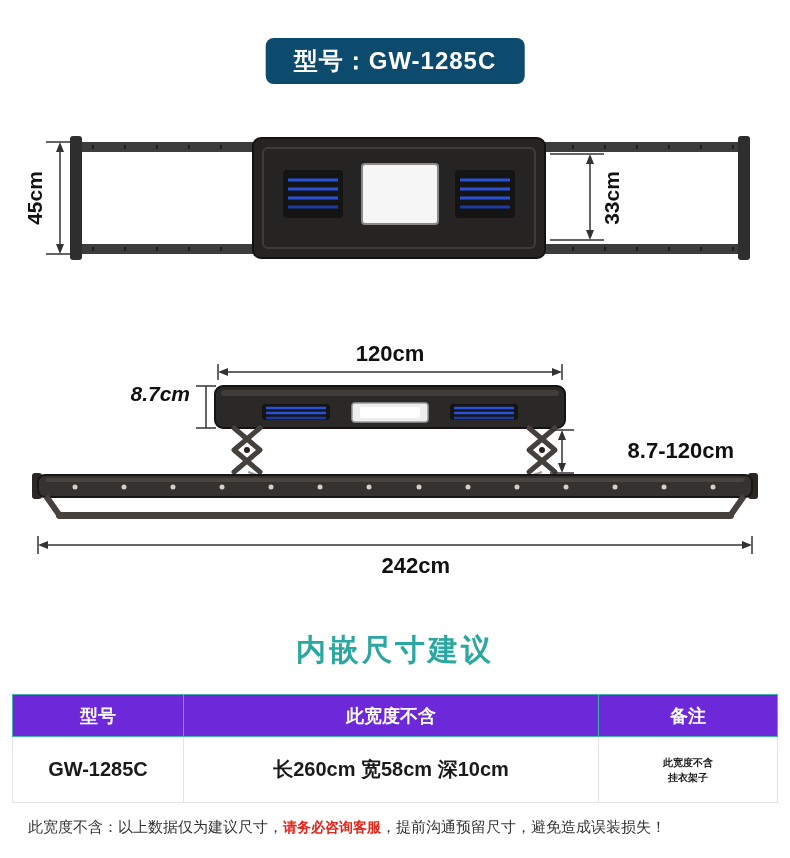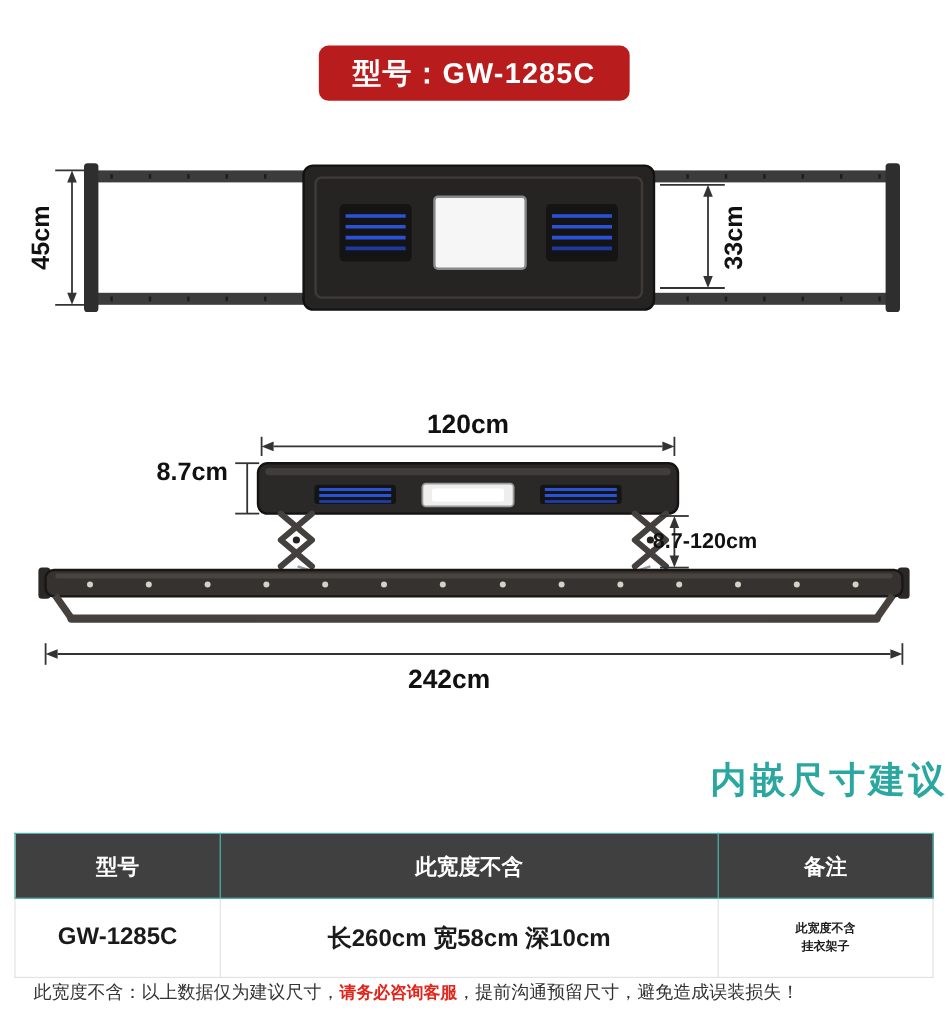--- a/index.html
+++ b/index.html
@@ -3,48 +3,48 @@
 <meta charset="utf-8">
 <style>
   * { margin:0; padding:0; box-sizing:border-box; }
   html,body { background:#fff; }
   body {
     width:790px; height:858px; position:relative; overflow:hidden;
     font-family:"Liberation Sans","DejaVu Sans",sans-serif; color:#1a1a1a;
   }
   .badge {
     position:absolute; top:38px; left:50%; transform:translateX(-50%);
-    background:#b91c1c; color:#fff; font-size:24px; font-weight:bold;
+    background:#0c4a6e; color:#fff; font-size:24px; font-weight:bold;
     padding:7px 28px; border-radius:8px; letter-spacing:1px; white-space:nowrap;
   }
   .diagram { position:absolute; left:0; width:790px; }
   #top-view { top:128px; height:165px; }
   #front-view { top:340px; height:250px; }
   svg.draw { position:absolute; left:0; top:0; }
   .dim-label {
     position:absolute; font-weight:bold; color:#111; line-height:24px; height:24px;
   }
   .v-label { width:70px; text-align:center; font-size:21px; transform:rotate(-90deg); }
   #label-45 { left:0px; top:58px; }
   #label-33 { left:577px; top:58px; }
   #label-120 { left:340px; top:2px; width:100px; text-align:center; font-size:22px; }
-  #label-87 { left:98px; top:42px; width:92px; text-align:right; font-size:21px; }
-  #label-drop { left:544px; top:99px; width:160px; text-align:left; font-size:18px; }
-  #label-242 { left:340px; top:214px; width:110px; text-align:left; font-size:22px; }
+  #label-87 { left:98px; top:42px; width:92px; text-align:right; font-size:21px;font-style:italic; }
+  #label-drop { left:574px; top:99px; width:160px; text-align:right; font-size:22px; }
+  #label-242 { left:340px; top:214px; width:110px; text-align:right; font-size:22px; }
   .section-title {
-    position:absolute; top:630px; left:0; width:100%; text-align:right;
+    position:absolute; top:630px; left:0; width:100%; text-align:center;
     font-size:30px; font-weight:bold; color:#2AA7A0; letter-spacing:3px;
   }
   .spec-table {
     position:absolute; top:694px; left:12px; width:766px;
     border-collapse:collapse; table-layout:fixed;
   }
   .spec-table th {
-    background:#404040; color:#fff; font-size:18px; font-weight:bold;
-    height:54px; border:1px solid #45b2ac; text-align:center;
+    background:#6d28d9; color:#fff; font-size:18px; font-weight:bold;
+    height:42px; border:1px solid #45b2ac; text-align:center;
   }
   .spec-table td {
     height:66px; border:1px solid #e3e3e3; text-align:center;
     font-size:20px; font-weight:bold; color:#1a1a1a; background:#fff;
   }
   td.note-cell { font-size:10px; white-space:pre-line; line-height:1.5; }
   .notice {
     position:absolute; top:818px; left:28px; right:16px;
     font-size:15px; color:#333; white-space:nowrap;
   }

